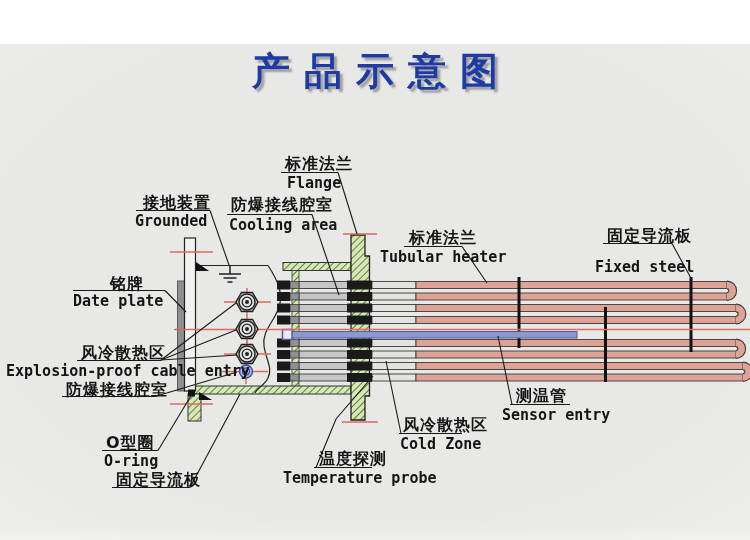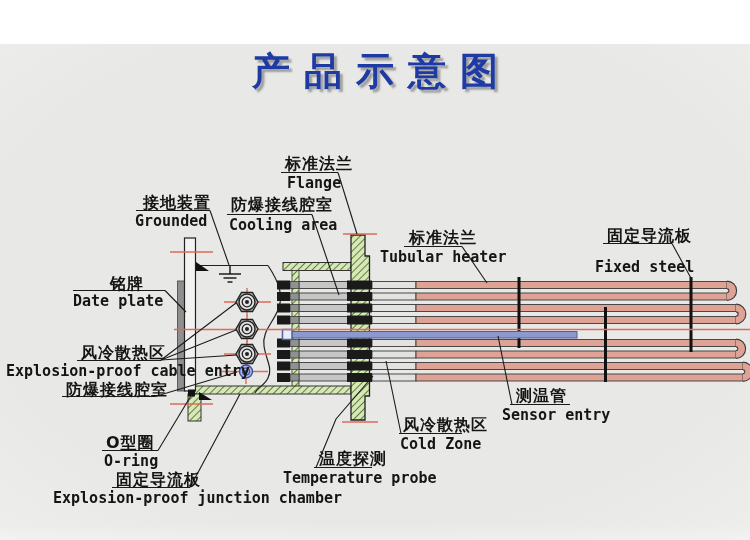--- a/index.html
+++ b/index.html
@@ -252,21 +252,20 @@
 
   <span class="lab-zh" style="left:81px;top:301px">风冷散热区</span>
   <span class="lab-en" style="left:6px;top:320px">Explosion-proof cable entry</span>
 
   <span class="lab-zh" style="left:66px;top:338px">防爆接线腔室</span>
 
   <span class="lab-zh" style="left:106px;top:391px">O型圈</span>
   <span class="lab-en" style="left:104px;top:410px">O-ring</span>
 
   <span class="lab-zh" style="left:116px;top:428px">固定导流板</span>
-  <span class="lab-en" style="left:53px;top:447px">Explosion-proof junction chamber</span>
 
   <span class="lab-zh" style="left:409px;top:186px">标准法兰</span>
   <span class="lab-en" style="left:380px;top:206px">Tubular heater</span>
 
   <span class="lab-zh" style="left:607px;top:184px">固定导流板</span>
   <span class="lab-en" style="left:595px;top:216px">Fixed steel</span>
 
   <span class="lab-zh" style="left:516px;top:344px">测温管</span>
   <span class="lab-en" style="left:502px;top:364px">Sensor entry</span>
 

